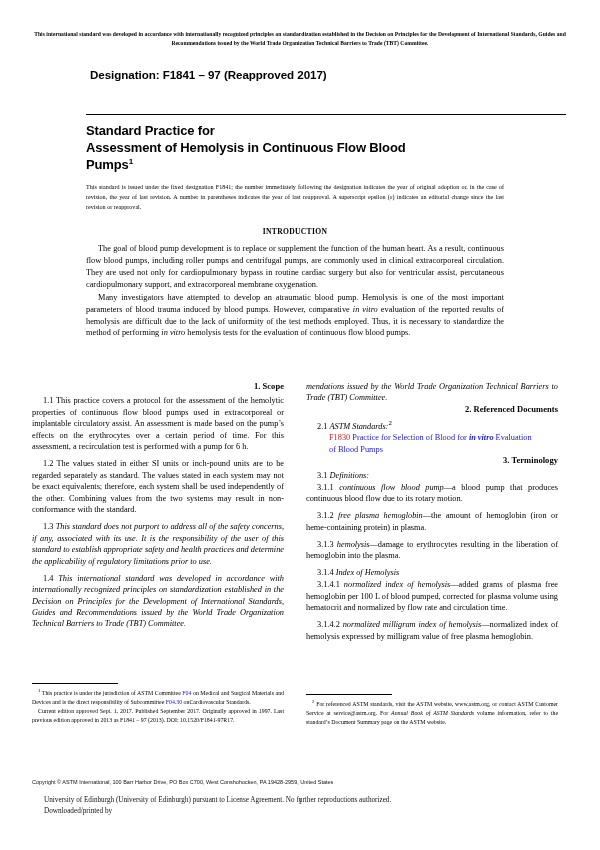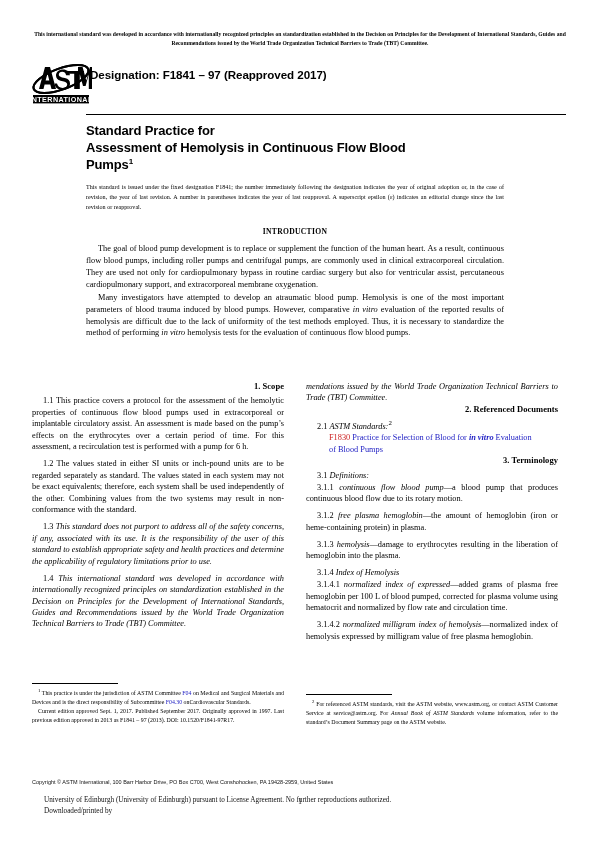--- a/index.html
+++ b/index.html
@@ -231,41 +231,20 @@
   }
 </style>
 </head>
 <body>
 
 <div class="page">
 
   <div class="tbt-note">This international standard was developed in accordance with internationally recognized principles on standardization established in the Decision on Principles for the Development of International Standards, Guides and Recommendations issued by the World Trade Organization Technical Barriers to Trade (TBT) Committee.</div>
 
   <div class="desig-row">
-    <div class="astm-logo">
-      <svg width="62" height="50" viewBox="0 0 62 50" aria-hidden="true">
-        <ellipse cx="31" cy="21" rx="29" ry="10.5" transform="rotate(-20 31 21)" fill="none" stroke="#000" stroke-width="2.1"></ellipse>
-        <g fill="#000">
-          <path d="M9 31 L15 9 L20 9 L26 31 L21.5 31 L20.3 26.5 L14.6 26.5 L13.5 31 Z
-                   M15.6 22.6 L19.3 22.6 L17.5 15.4 Z"></path>
-          <path d="M27 25.6 C27.6 28.4 29.6 29.9 32.6 29.9 C35.4 29.9 37.2 28.6 37.2 26.6
-                   C37.2 25 36.2 24.1 33.8 23.5 L30.6 22.7 C27.5 21.9 26 20.2 26 17.5
-                   C26 13.9 28.9 11.4 33 11.4 C37 11.4 39.7 13.8 39.9 17.2 L36.1 17.2
-                   C35.8 14.9 34.1 13.8 32.2 13.8 C30.2 13.8 28.8 14.9 28.8 16.6
-                   C28.8 18 29.8 18.9 32 19.4 L34.9 20.1 C38.4 21 40 22.6 40 25.5
-                   C40 29.4 37 32.1 32.4 32.1 C28 32.1 25 29.8 24.6 25.6 Z"></path>
-          <path d="M38 13 L54 13 L54 15.8 L48 15.8 L48 31 L44.2 31 L44.2 15.8 L38 15.8 Z"></path>
-          <path d="M48 31 L48 9 L52.6 9 L56.3 22.4 L60 9 L62 9 L62 31 L58.8 31
-                   L58.8 16.3 L55.6 27.9 L53 27.9 L49.8 16.3 L49.8 31 Z"></path>
-        </g>
-        <ellipse cx="31" cy="21" rx="29" ry="10.5" transform="rotate(-20 31 21)" fill="none" stroke="#000" stroke-width="2.1"></ellipse>
-        <rect x="3" y="37" width="56" height="8.4" fill="#000"></rect>
-        <text x="31" y="43.6" text-anchor="middle" fill="#fff" font-family="Liberation Sans, sans-serif" font-size="7.2" font-weight="bold" letter-spacing="0.4">INTERNATIONAL</text>
-      </svg>
-    </div>
     <div class="designation">Designation: F1841 – 97 (Reapproved 2017)</div>
   </div>
 
   <div class="rule-top"></div>
 
   <div class="title-block">
     <span>Standard Practice for</span><br>
     <span>Assessment of Hemolysis in Continuous Flow Blood</span><br>
     <span>Pumps</span><sup>1</sup>
   </div>
@@ -292,21 +271,21 @@
     <h2 class="sec-gap">2. Referenced Documents</h2>
     <p><span>2.1  </span><i>ASTM Standards:</i><sup>2</sup></p>
     <p class="ref-link"><span class="code">F1830</span><span> Practice for Selection of Blood for </span><i><b>in vitro</b></i><span> Evaluation</span><span class="cont">of Blood Pumps</span></p>
 
     <h2 class="sec-gap">3. Terminology</h2>
     <p><span>3.1  </span><i>Definitions:</i></p>
     <p class="tight"><span>3.1.1  </span><i>continuous flow blood pump</i><span>—a blood pump that produces continuous blood flow due to its rotary motion.</span></p>
     <p class="spaced"><span>3.1.2  </span><i>free plasma hemoglobin</i><span>—the amount of hemoglobin (iron or heme-containing protein) in plasma.</span></p>
     <p class="spaced"><span>3.1.3  </span><i>hemolysis</i><span>—damage to erythrocytes resulting in the liberation of hemoglobin into the plasma.</span></p>
     <p class="spaced"><span>3.1.4  </span><i>Index of Hemolysis</i></p>
-    <p class="tight"><span>3.1.4.1  </span><i>normalized index of expressed</i><span>—added grams of plasma free hemoglobin per 100 L of blood pumped, corrected for plasma volume using hematocrit and normalized by flow rate and circulation time.</span></p>
+    <p class="tight"><span>3.1.4.1  </span><i>normalized index of hemolysis</i><span>—added grams of plasma free hemoglobin per 100 L of blood pumped, corrected for plasma volume using hematocrit and normalized by flow rate and circulation time.</span></p>
     <p class="spaced"><span>3.1.4.2  </span><i>normalized milligram index of hemolysis</i><span>—normalized index of hemolysis expressed by milligram value of free plasma hemoglobin.</span></p>
   </div>
 
   <div class="fn-rule fn-rule-left"></div>
   <div class="footnote footnote-left">
     <p><sup>1</sup><span> This practice is under the jurisdiction of ASTM Committee </span><span class="fn-link">F04</span><span> on Medical and Surgical Materials and Devices and is the direct responsibility of Subcommittee </span><span class="fn-link">F04.30</span><span> onCardiovascular Standards.</span></p>
     <p class="run">Current edition approved Sept. 1, 2017. Published September 2017. Originally approved in 1997. Last previous edition approved in 2013 as F1841 – 97 (2013). DOI: 10.1520/F1841-97R17.</p>
   </div>
 
   <div class="fn-rule fn-rule-right"></div>

